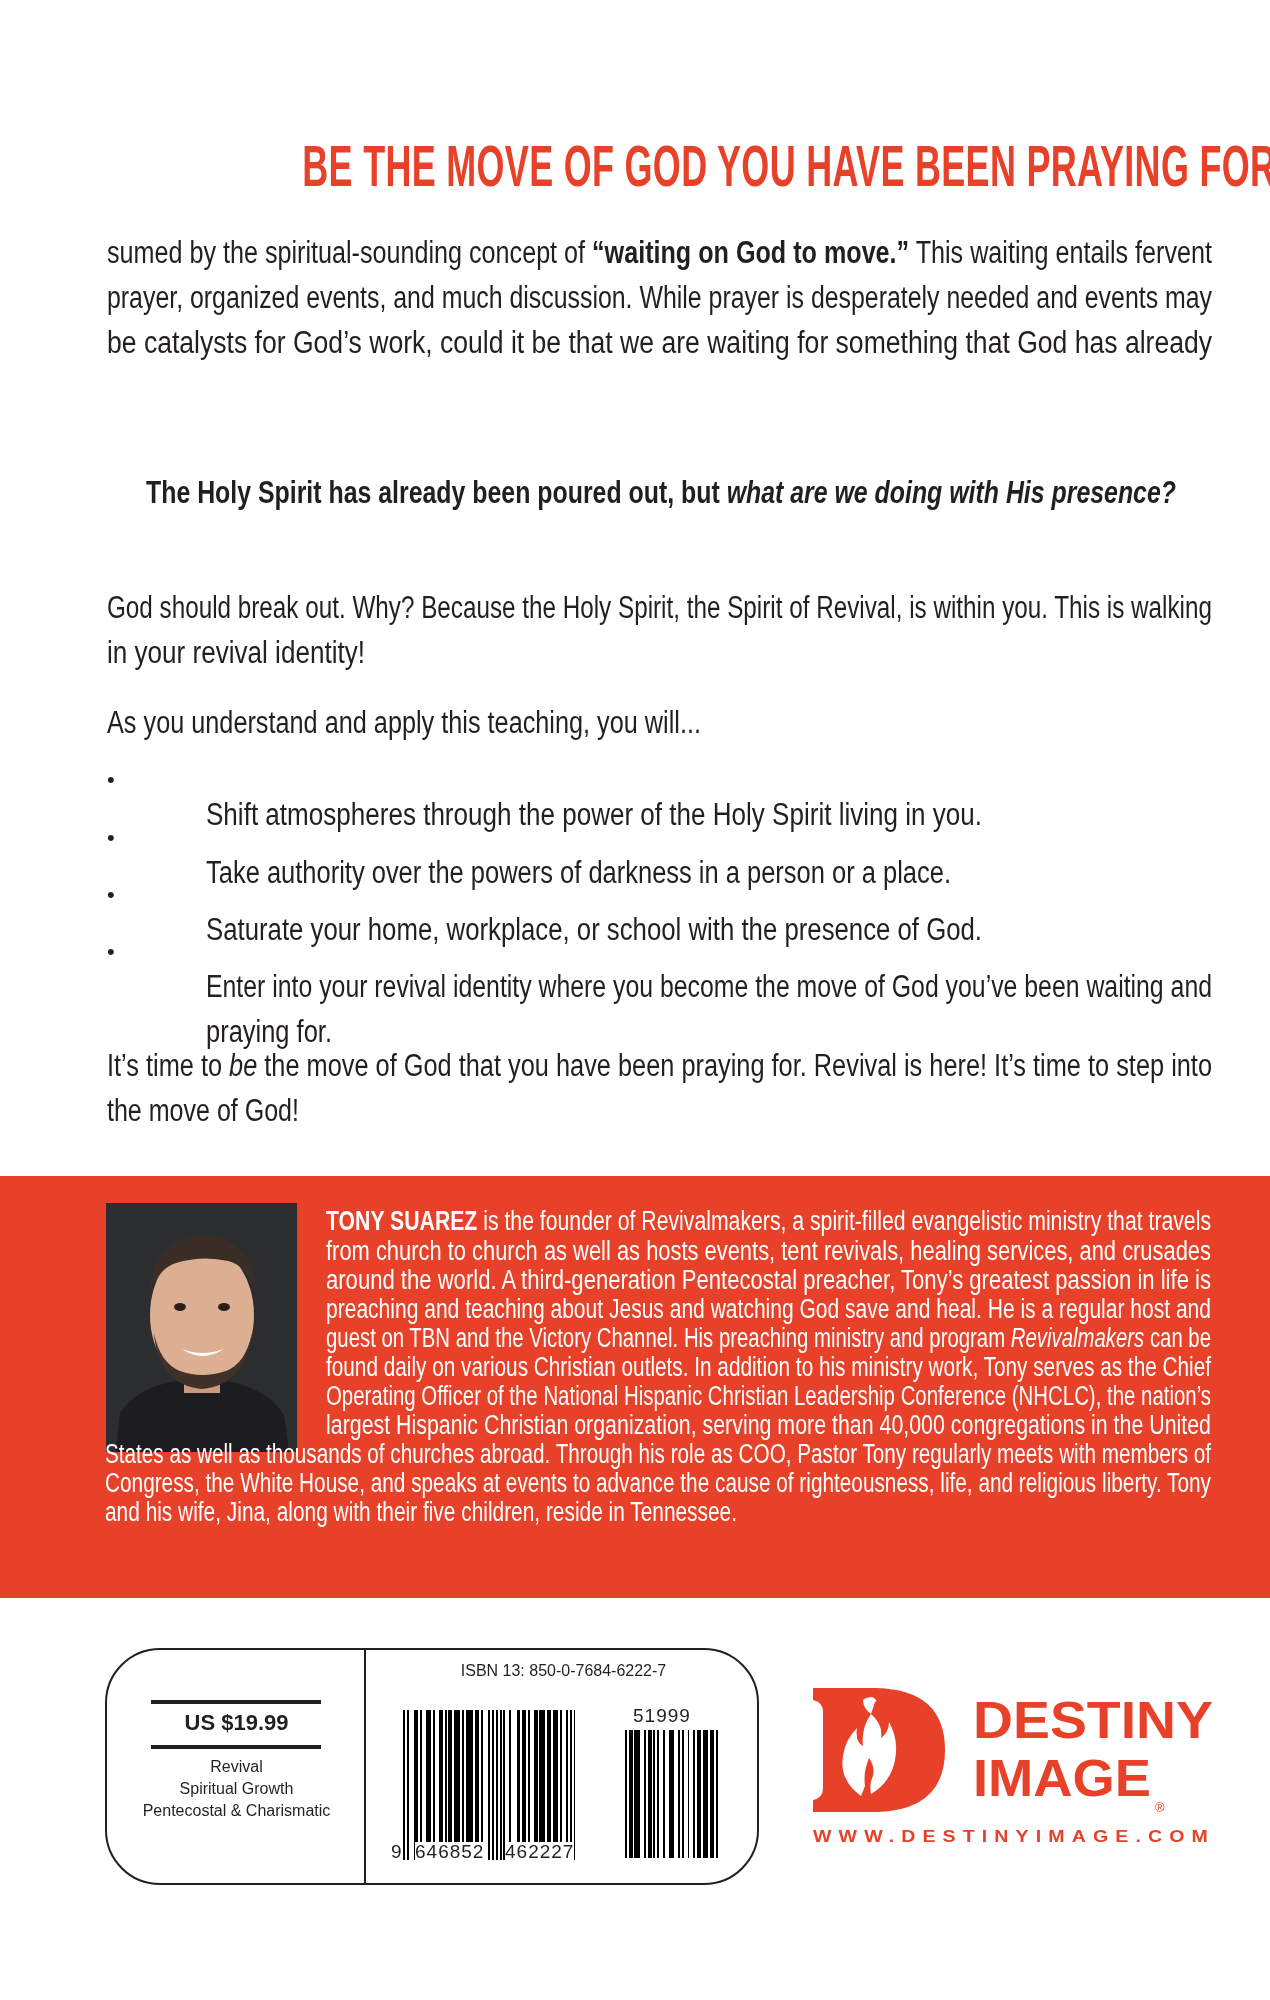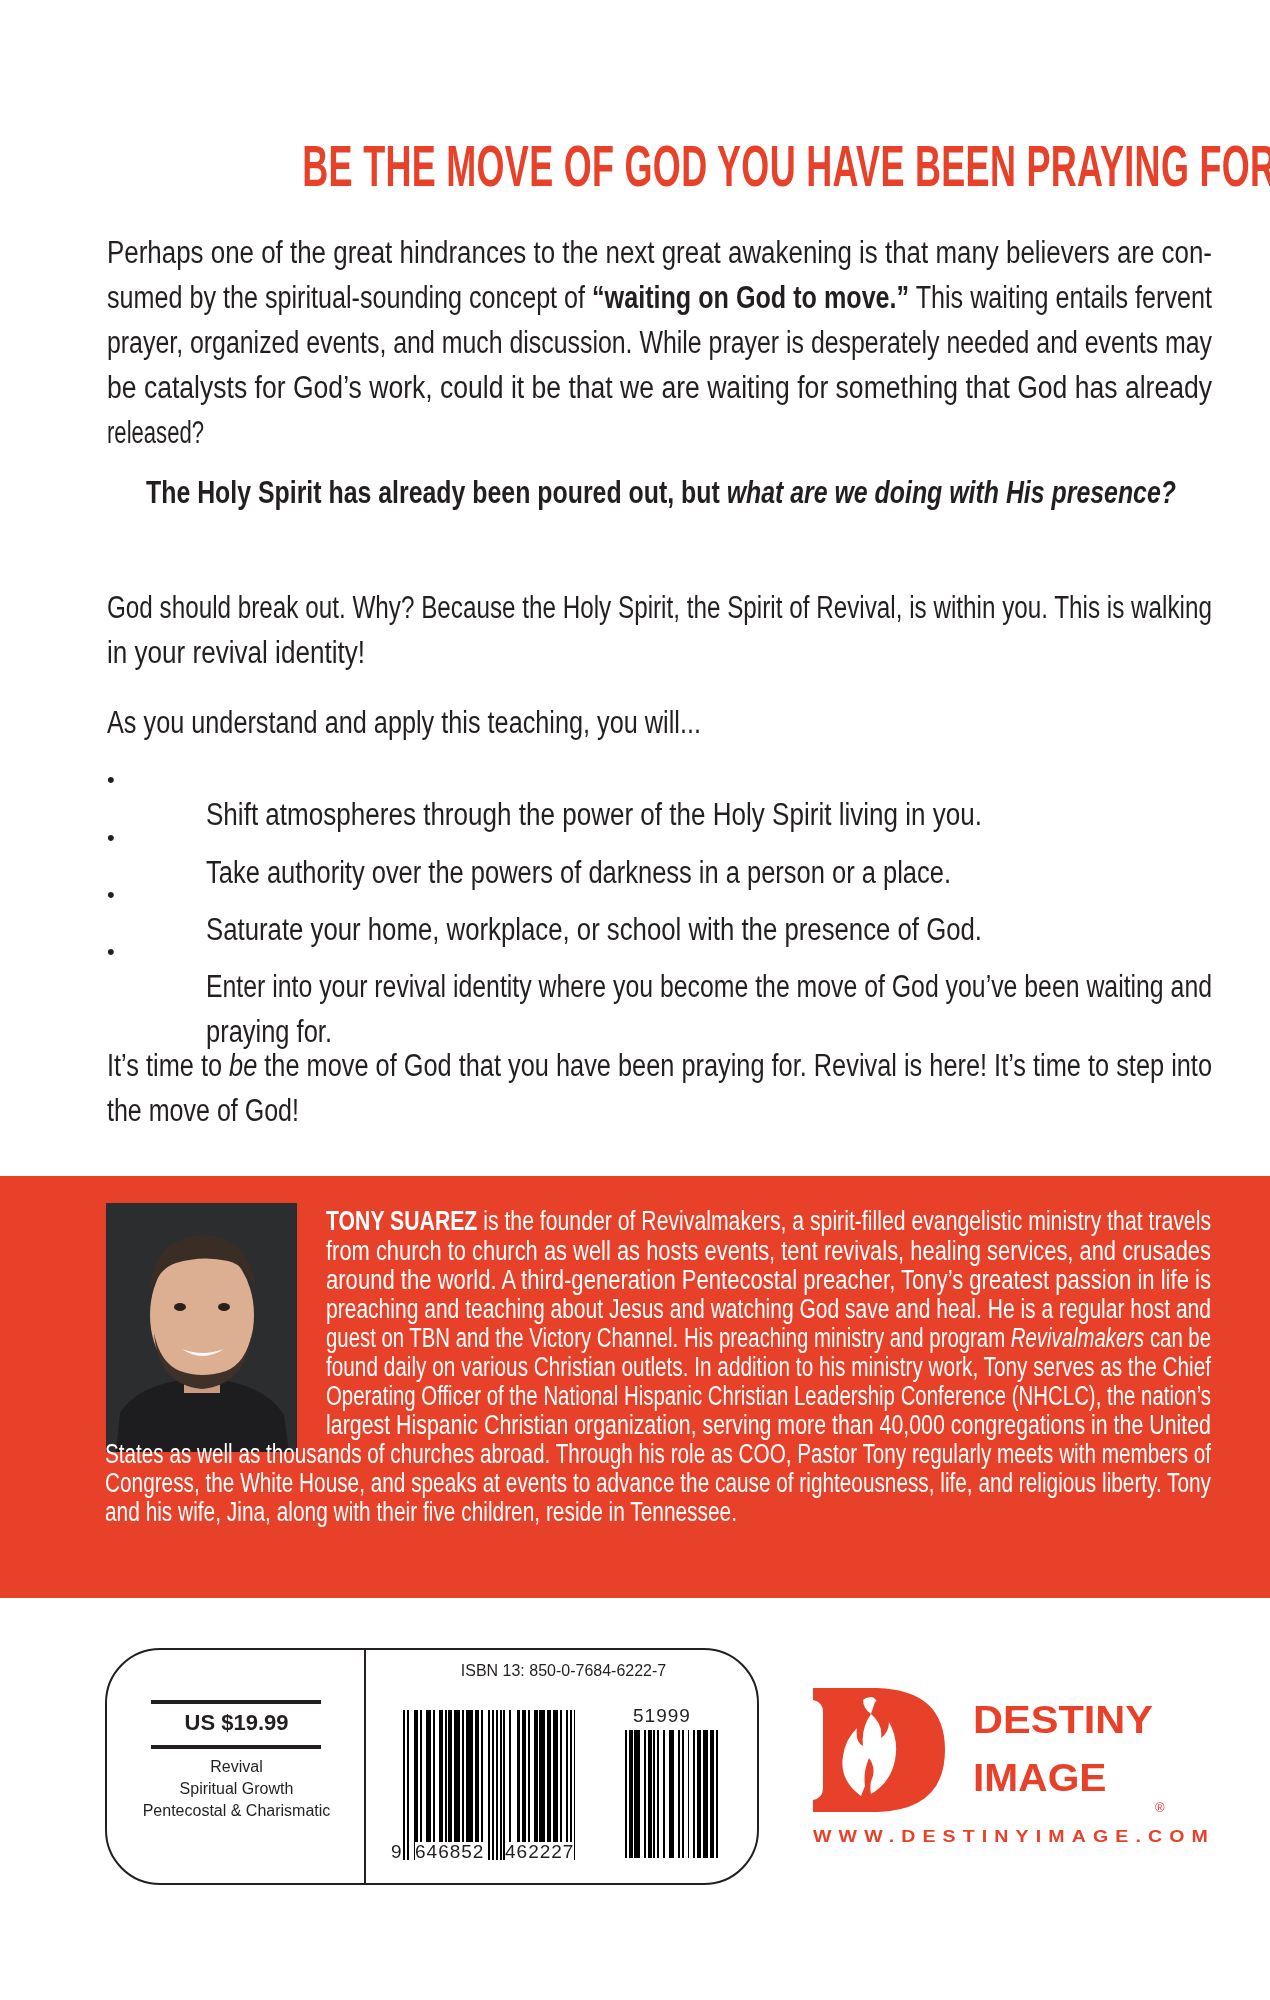--- a/index.html
+++ b/index.html
@@ -27,37 +27,35 @@
   .divider { position: absolute; left: 257px; top: 0; width: 2px; height: 100%; background: #231f20; }
   .price-rule { position: absolute; left: 44px; width: 170px; height: 4px; background: #231f20; }
   .price { position: absolute; left: 0; width: 259px; top: 58px; text-align: center; font-weight: bold; font-size: 22px; line-height: 30px; }
   .cats { position: absolute; left: 0; width: 259px; top: 106px; text-align: center; font-size: 16px; line-height: 22px; }
   .isbn { position: absolute; left: 259px; width: 395px; top: 12px; text-align: center; font-size: 16px; }
   .barcode { position: absolute; display: flex; align-items: stretch; }
   .barcode i { display: block; background: #000; }
   .bc-num { position: absolute; font-size: 19px; line-height: 20px; background: #fff; }
 
   .logo-d { position: absolute; left: 813px; top: 1688px; width: 132px; height: 124px; }
-  .logo-word { position: absolute; color: #e8412a; font-weight: bold; font-size: 39px; line-height: 46px; letter-spacing: 0px; }
+  .logo-word { position: absolute; color: #e8412a; font-weight: bold; font-size: 52px; line-height: 46px; letter-spacing: 0px; }
   .logo-url { position: absolute; left: 813px; top: 1827px; width: 402px; color: #e8412a; font-weight: bold; font-size: 17px; letter-spacing: 6.2px; white-space: nowrap; }
   .reg { position: absolute; color: #e8412a; font-size: 13px; }
 </style>
 </head>
 <body>
 
 <div class="heading abs">
   <span>BE THE MOVE OF GOD YOU HAVE BEEN PRAYING FOR!</span>
 </div>
 
 <div class="body-block" style="top:230px;">
-  <div class="tline"><span class="inner fit" style="transform: scaleX(0.836013);">Perhaps one of the great hindrances to the next great awakening is that many believers are con-</span></div>
   <div class="tline"><span class="inner fit" style="transform: scaleX(0.811158);"><span>sumed by the spiritual-sounding concept of </span><span class="b">“waiting on God to move.”</span><span> This waiting entails fervent</span></span></div>
   <div class="tline"><span class="inner fit" style="transform: scaleX(0.802569);">prayer, organized events, and much discussion. While prayer is desperately needed and events may</span></div>
   <div class="tline"><span class="inner fit" style="transform: scaleX(0.856558);">be catalysts for God’s work, could it be that we are waiting for something that God has already</span></div>
-  <div class="tline"><span class="inner fit" style="transform: scaleX(0.712417);">released?</span></div>
 </div>
 
 <div class="body-block" style="top:470px; left:146px; width:1030px;">
   <div class="tline"><span class="inner fit" style="transform: scaleX(0.80262);"><span class="b">The Holy Spirit has already been poured out, but </span><span class="b i">what are we doing with His presence?</span></span></div>
 </div>
 
 <div class="body-block" style="top:585px;">
   <div class="tline"><span class="inner fit" style="transform: scaleX(0.782405);">God should break out. Why? Because the Holy Spirit, the Spirit of Revival, is within you. This is walking</span></div>
   <div class="tline"><span class="inner fit" style="transform: scaleX(0.841247);">in your revival identity!</span></div>
 </div>

